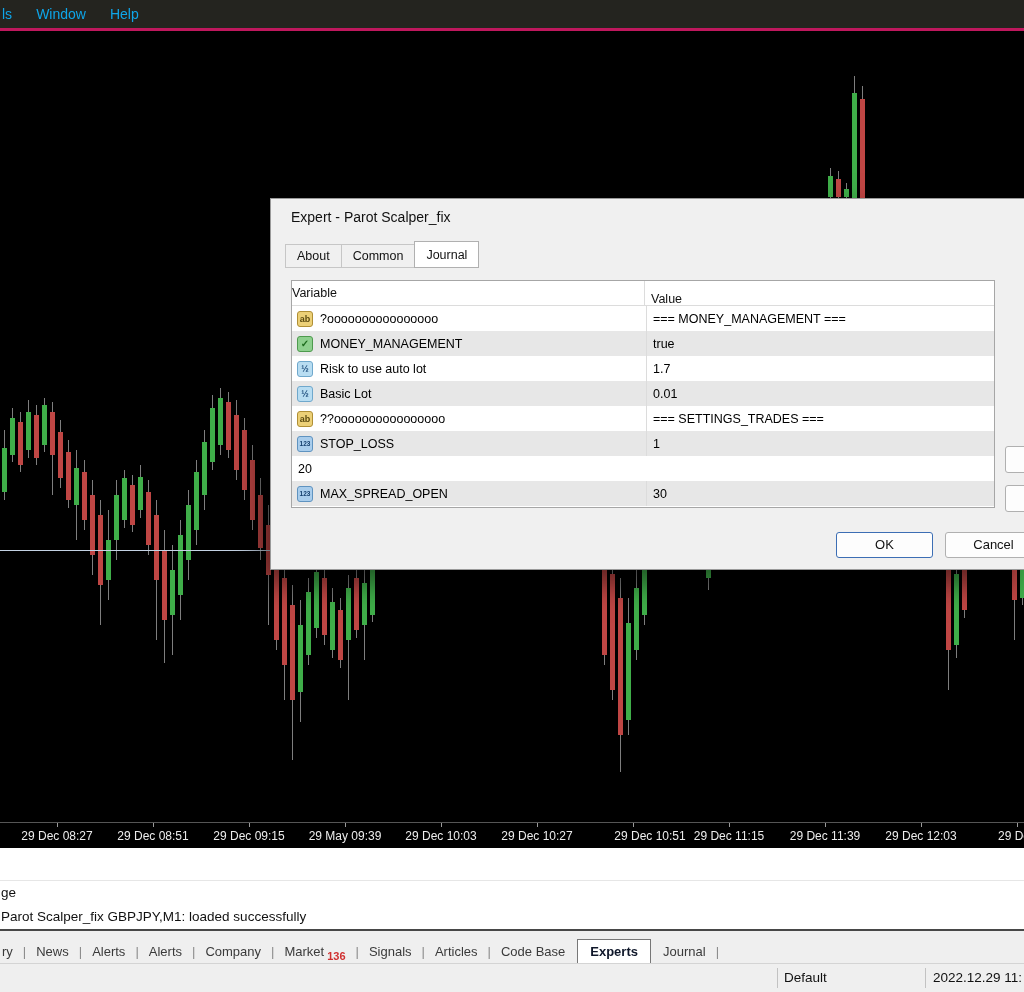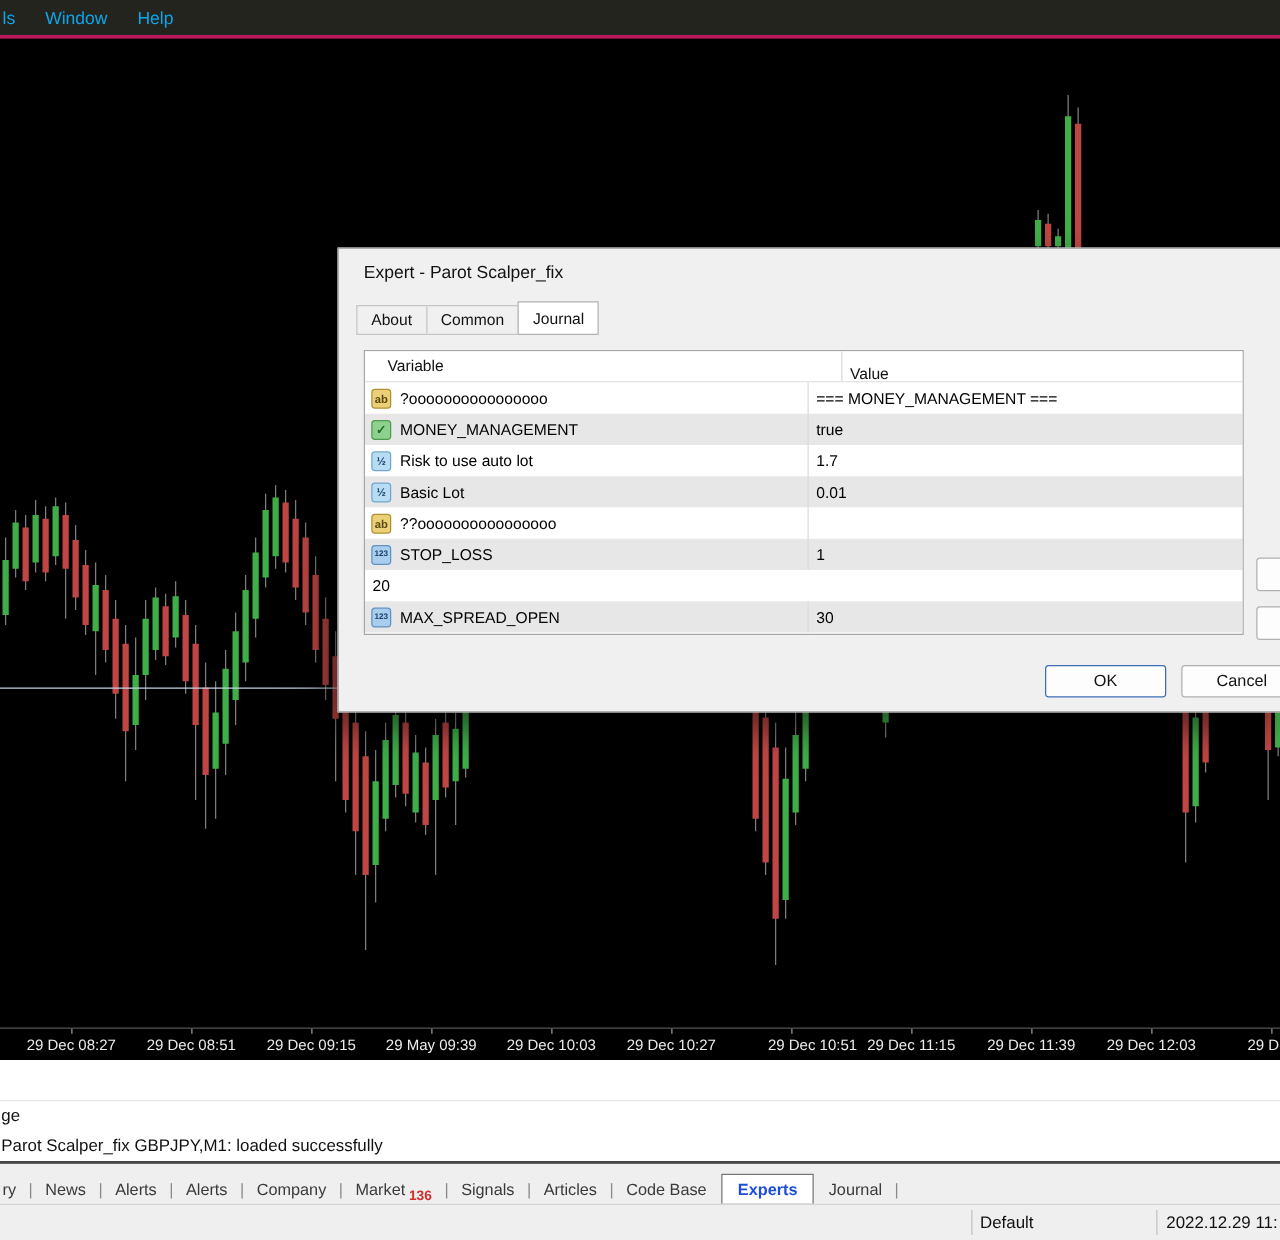--- a/index.html
+++ b/index.html
@@ -30,21 +30,21 @@
           border:1px solid #9a9a9a;box-shadow:-12px 14px 26px rgba(0,0,0,.5);z-index:5;}
   .dlg-title{position:absolute;left:20px;top:10px;font-size:14px;color:#111;}
   .dlg-tabs{position:absolute;left:14px;top:44px;display:flex;align-items:flex-end;height:25px;}
   .dlg-tab{background:#f0f0f0;border:1px solid #c6c6c6;height:22px;padding:0 11px;
            font-size:12.5px;display:flex;align-items:center;margin-right:-1px;color:#111;}
   .dlg-tab.active{background:#fff;border:1px solid #b0b0b0;height:25px;z-index:2;}
   .dlg-table{position:absolute;left:20px;top:81px;width:702px;height:226px;background:#fff;
              border:1px solid #a6a6a6;box-sizing:content-box;overflow:hidden;}
   .t-header{display:flex;height:24px;border-bottom:1px solid #dcdcdc;font-size:12.5px;
             align-items:center;color:#111;background:#fff;}
-  .t-h1{width:382px;height:100%;display:flex;align-items:center;padding-left:18px;
+  .t-h1{width:353px;height:100%;display:flex;align-items:center;padding-left:0;
         border-right:1px solid #dcdcdc;box-sizing:border-box;}
   .t-h2{flex:1;padding-left:6px;margin-top:12px;}
   .t-row{display:flex;height:25px;align-items:center;font-size:12.5px;color:#000;background:#fff;}
   .t-row.alt{background:#e7e7e7;}
   .t-c1{width:355px;height:100%;display:flex;align-items:center;padding-left:5px;
         border-right:1px solid #dcdcdc;box-sizing:border-box;}
   .t-c2{flex:1;padding-left:6px;}
   .param-icon{width:16px;height:16px;border-radius:3px;margin-right:7px;flex:0 0 16px;
               display:flex;align-items:center;justify-content:center;box-sizing:border-box;
               font-weight:bold;}
@@ -64,21 +64,21 @@
                  color:#111;font-size:13.5px;}
   .journal-hairline{position:absolute;top:32px;left:0;right:0;height:1px;background:#e6e6e6;}
   .journal-line1{position:absolute;top:37px;left:1px;}
   .journal-line2{position:absolute;top:61px;left:1px;}
   .toolbox-divider{position:absolute;top:929px;left:0;width:100%;height:2px;background:#474747;}
 
   .tabbar{position:absolute;top:931px;left:0;width:100%;height:41px;background:#efefef;
           display:flex;align-items:center;font-size:13px;color:#3a3a3a;}
   .tb-tab{padding:4px 9px;white-space:nowrap;cursor:default;}
   .tb-tab:first-child{padding-left:2px;}
-  .tb-tab.active{background:#fff;border:1px solid #777;font-weight:bold;color:#1d4ed8;
+  .tb-tab.active{background:#fff;border:1px solid #777;font-weight:bold;color:#0f172a;
                  padding:4px 12px;margin:0 3px;}
   .tb-sep{color:#8a8a8a;margin:0 1px;}
   .tb-badge{color:#d03030;font-size:11px;font-weight:bold;position:relative;top:4px;margin-left:3px;}
 
   .statusbar{position:absolute;top:963px;left:0;width:100%;height:29px;background:#efefef;
              border-top:1px solid #d4d4d4;font-size:13.5px;color:#111;box-sizing:border-box;}
   .sb-sep{position:absolute;top:4px;bottom:4px;width:1px;background:#c2c2c2;}
   .sb-profile{position:absolute;left:784px;top:6px;}
   .sb-datetime{position:absolute;left:933px;top:6px;white-space:nowrap;}
 </style>
@@ -288,20 +288,21 @@
               <div class="param-icon icon-num">½</div>
               <span>Basic Lot</span>
             </div>
             <div class="t-c2">0.01</div>
           </div>
           <div class="t-row">
             <div class="t-c1">
               <div class="param-icon icon-ab">ab</div>
               <span>??oooooooooooooooo</span>
             </div>
+            <div class="t-c2">=== SETTINGS_TRADES ===</div>
           </div>
           <div class="t-row alt">
             <div class="t-c1">
               <div class="param-icon icon-int">123</div>
               <span>STOP_LOSS</span>
             </div>
             <div class="t-c2">1</div>
           </div>
           <div class="t-row">
             <div class="t-c2">20</div>

